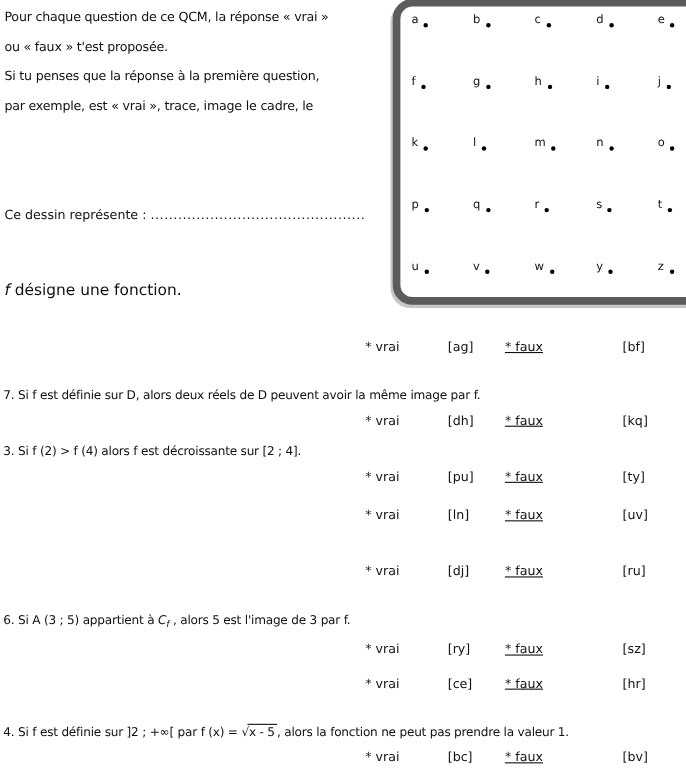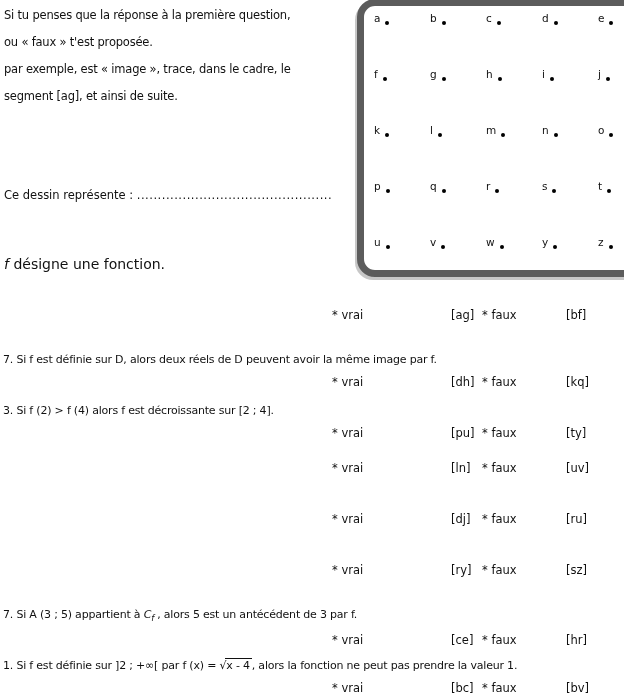--- a/index.html
+++ b/index.html
@@ -27,35 +27,35 @@
   .cell { display:flex; align-items:flex-start; }
   .ltr { font-size:10.5px; line-height:12px; }
   .dot { width:4px; height:4px; background:#000; border-radius:50%; margin:9px 0 0 5px; flex:none; }
   
   .questions { position:absolute; left:0; top:0; width:624px; }
   .q { position:absolute; left:3px; width:620px; }
   .qt { font-size:11px; letter-spacing:-0.2px; line-height:16px; white-space:nowrap; }
   .qa { position:relative; height:24px; }
   .qa span { position:absolute; top:7px; font-size:11.5px; white-space:nowrap; }
   .vrai  { left:329px; }
-  .code1 { left:404px;margin-left:44px; }
-  .faux  { left:479px; }
+  .code1 { left:404px; }
+  .faux  { left:456px;text-decoration:underline; }
   .code2 { left:563px; }
   .it { font-style:italic; }
   sub.cf { font-size:8.5px; font-style:italic; }
   .sqrt-bar { border-top:1.3px solid #111; padding:0 2px 0 1px; margin-left:-1px; }
 </style>
 </head>
 <body>
 
 <div class="intro">
+  <div class="line">Pour chaque question de ce QCM, la réponse « vrai »</div>
+  <div class="line">ou « faux » t'est proposée.</div>
   <div class="line">Si tu penses que la réponse à la première question,</div>
-  <div class="line">ou « faux » t'est proposée.</div>
-  <div class="line">par exemple, est « image », trace, dans le cadre, le</div>
-  <div class="line">segment [ag], et ainsi de suite.</div>
+  <div class="line">par exemple, est « vrai », trace, image le cadre, le</div>
 </div>
 
 <div class="caption">
   <span>Ce dessin représente :</span>
   <span class="dots">...............................................</span>
 </div>
 
 <div class="note"><span class="it">f</span><span> désigne une fonction.</span></div>
 
 <div class="box">
@@ -206,40 +206,40 @@
   <div class="q" style="top:505px">
     <div class="qa">
       <span class="vrai">* vrai</span>
       <span class="code1">[dj]</span>
       <span class="faux">* faux</span>
       <span class="code2">[ru]</span>
     </div>
   </div>
 
   <div class="q" style="top:556px">
+    <div class="qt"><span>6. Si A (3 ; 5) appartient à </span><span class="it">C</span><sub class="cf">f</sub><span> , alors 5 est l'image de 3 par f.</span></div>
     <div class="qa">
       <span class="vrai">* vrai</span>
       <span class="code1">[ry]</span>
       <span class="faux">* faux</span>
       <span class="code2">[sz]</span>
     </div>
   </div>
 
   <div class="q" style="top:607px">
-    <div class="qt"><span>7. Si A (3 ; 5) appartient à </span><span class="it">C</span><sub class="cf">f</sub><span> , alors 5 est un antécédent de 3 par f.</span></div>
     <div class="qa">
       <span class="vrai">* vrai</span>
       <span class="code1">[ce]</span>
       <span class="faux">* faux</span>
       <span class="code2">[hr]</span>
     </div>
   </div>
 
   <div class="q" style="top:658px">
-    <div class="qt"><span>1. Si f est définie sur ]2 ; +∞[ par f (x) = </span><span>√</span><span class="sqrt-bar">x - 4</span><span>, alors la fonction ne peut pas prendre la valeur 1.</span></div>
+    <div class="qt"><span>4. Si f est définie sur ]2 ; +∞[ par f (x) = </span><span>√</span><span class="sqrt-bar">x - 5</span><span>, alors la fonction ne peut pas prendre la valeur 1.</span></div>
     <div class="qa">
       <span class="vrai">* vrai</span>
       <span class="code1">[bc]</span>
       <span class="faux">* faux</span>
       <span class="code2">[bv]</span>
     </div>
   </div>
 
 </div>
 

